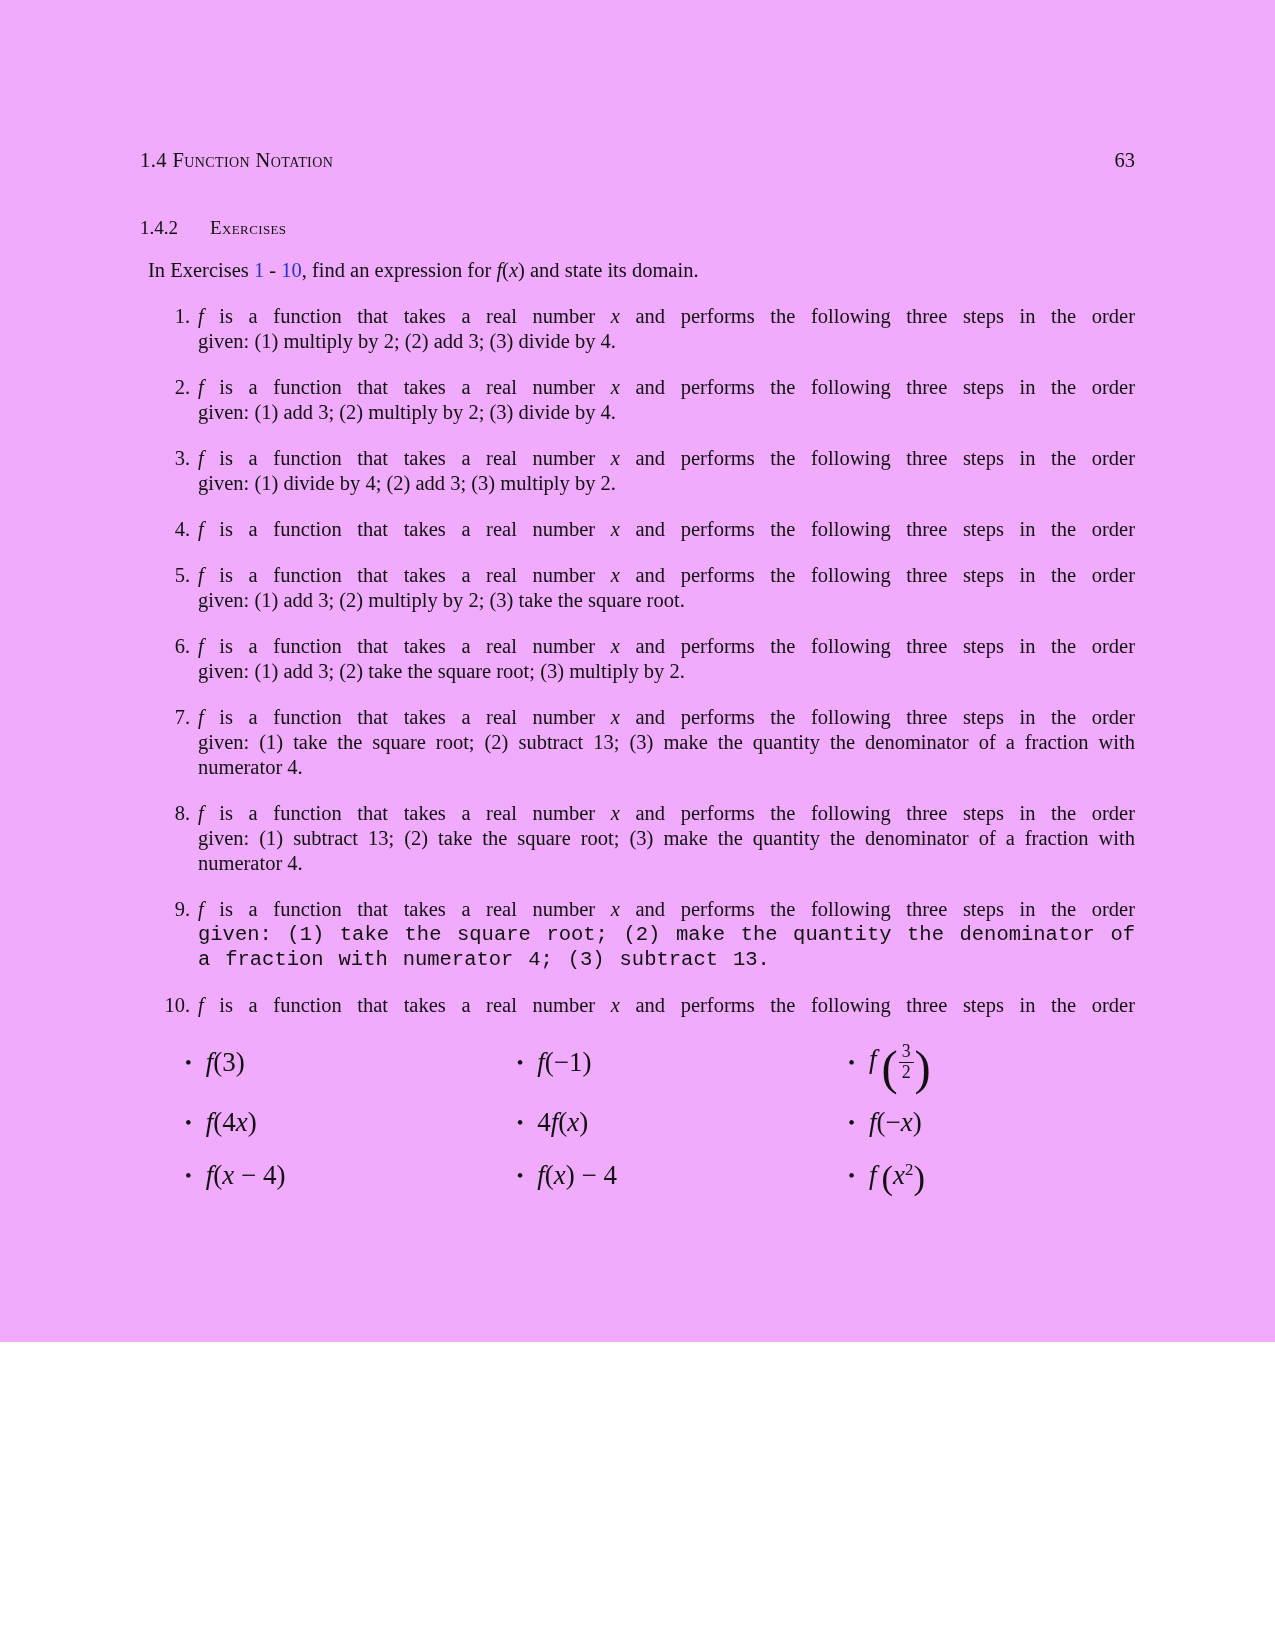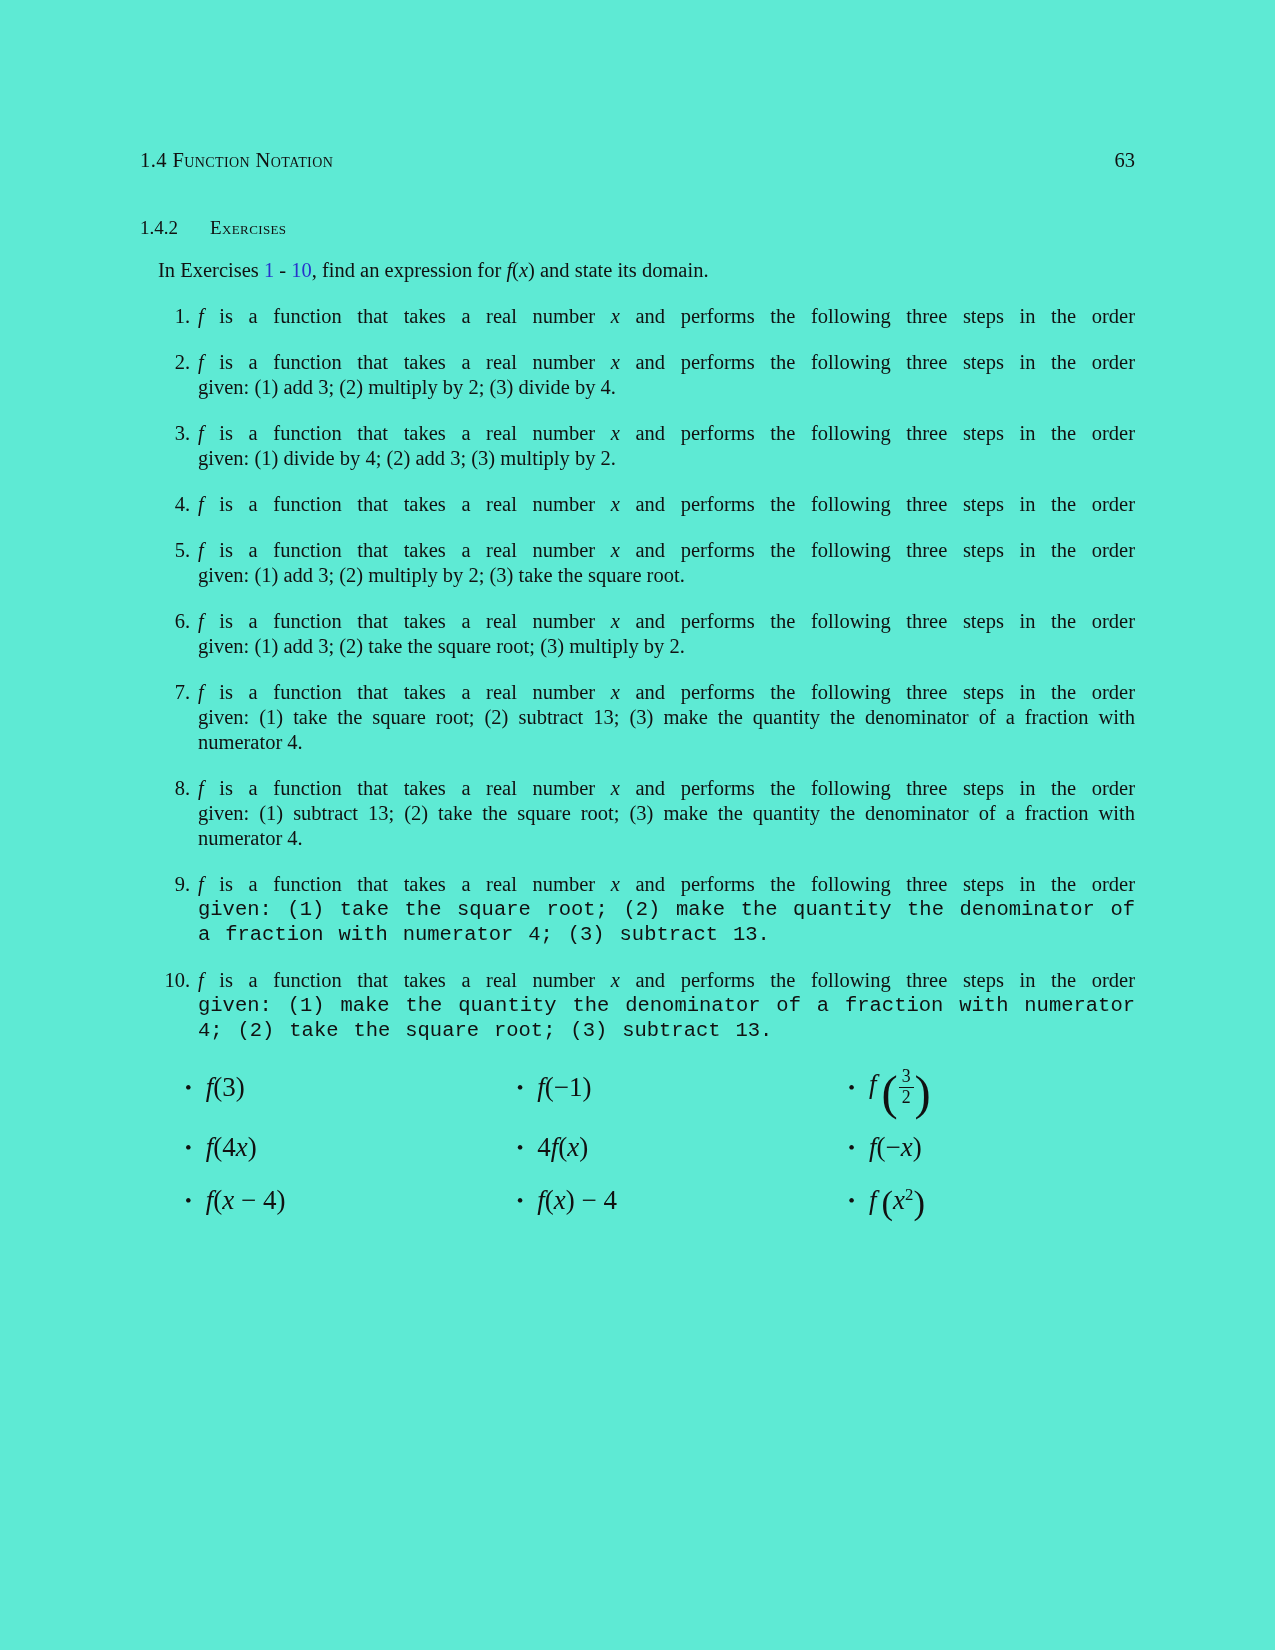--- a/index.html
+++ b/index.html
@@ -1,41 +1,41 @@
 <!DOCTYPE html>
 <html><head>
 <meta charset="utf-8">
 <style>
   html,body{margin:0;padding:0;background:#ffffff;}
   .page{
     position:relative;
-    width:1275px;height:1650px;
+    width:1275px;height:1342px;
     box-sizing:border-box;
     padding:148px 140px 0 140px;
-    background:#5eead4;
+    background:#f0abfc;
     color:#111111;
     font-family:"Liberation Serif","DejaVu Serif",serif;
     font-size:20.5px;
     line-height:25px;
     overflow:hidden;
   }
   
   .running-head{
     display:flex;justify-content:space-between;align-items:baseline;
   }
   .rh-title{font-variant:small-caps;letter-spacing:0.02em;}
   
   .section-heading{
     margin:40px 0 0 0;
     font-size:19px;line-height:30px;font-weight:normal;
   }
   .section-heading .sec-num{margin-right:32px;}
   .section-heading .sc{font-variant:small-caps;letter-spacing:0.02em;}
   
-  .intro{margin:15px 0 0 18px;}
+  .intro{margin:15px 0 0 8px;}
   .intro-2{margin:34px 0 0 0;}
   a.xlink{color:#2733cc;text-decoration:none;cursor:pointer;}
   i{font-style:italic;}
   
   .ex-list{margin-top:21px;}
   .ex-item{
     display:grid;
     grid-template-columns:50px 1fr;
     column-gap:8px;
     margin-bottom:21px;
@@ -92,20 +92,21 @@
   <h2 class="section-heading"><span class="sec-num">1.4.2</span><span class="sc">Exercises</span></h2>
 
   <p class="intro"><span>In Exercises </span><a class="xlink">1</a><span> - </span><a class="xlink">10</a><span>, find an expression for </span><i>f</i><span>(</span><i>x</i><span>)</span><span> and state its domain.</span></p>
 
   <div class="ex-list">
 
     <div class="ex-item">
       <div class="ex-num">1.</div>
       <div>
           <div class="ex-line1"><i>f</i><span> is a function that takes a real number </span><i>x</i><span> and performs the following three steps in the order</span></div>
+          <div class="ex-rest"><span>given: </span><span>(1) multiply by 2; (2) add 3; (3) divide by 4.</span></div>
         </div>
     </div>
 
     <div class="ex-item">
       <div class="ex-num">2.</div>
       <div>
           <div class="ex-line1"><i>f</i><span> is a function that takes a real number </span><i>x</i><span> and performs the following three steps in the order</span></div>
           <div class="ex-rest"><span>given: </span><span>(1) add 3; (2) multiply by 2; (3) divide by 4.</span></div>
         </div>
     </div>
@@ -162,21 +163,20 @@
       <div>
           <div class="ex-line1"><i>f</i><span> is a function that takes a real number </span><i>x</i><span> and performs the following three steps in the order</span></div>
           <div class="ex-rest stretch"><span>given: </span><span>(1) take the square root; (2) make the quantity the denominator of a fraction with numerator 4; (3) subtract 13.</span></div>
         </div>
     </div>
 
     <div class="ex-item">
       <div class="ex-num">10.</div>
       <div>
           <div class="ex-line1"><i>f</i><span> is a function that takes a real number </span><i>x</i><span> and performs the following three steps in the order</span></div>
-          <div class="ex-rest stretch"><span>given: </span><span>(1) make the quantity the denominator of a fraction with numerator 4; (2) take the square root; (3) subtract 13.</span></div>
         </div>
     </div>
 
   </div>
 
 
   <div class="bullet-grid">
 
     <div class="bullet-item">
       <span class="dot">•</span>

